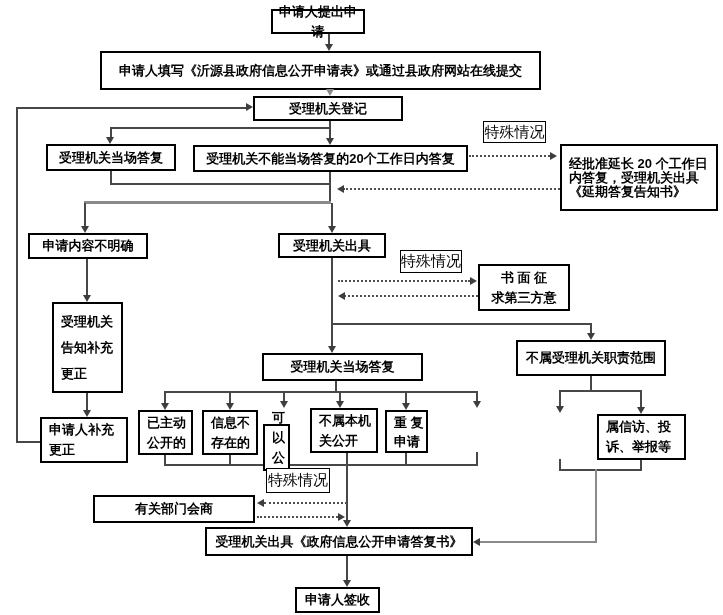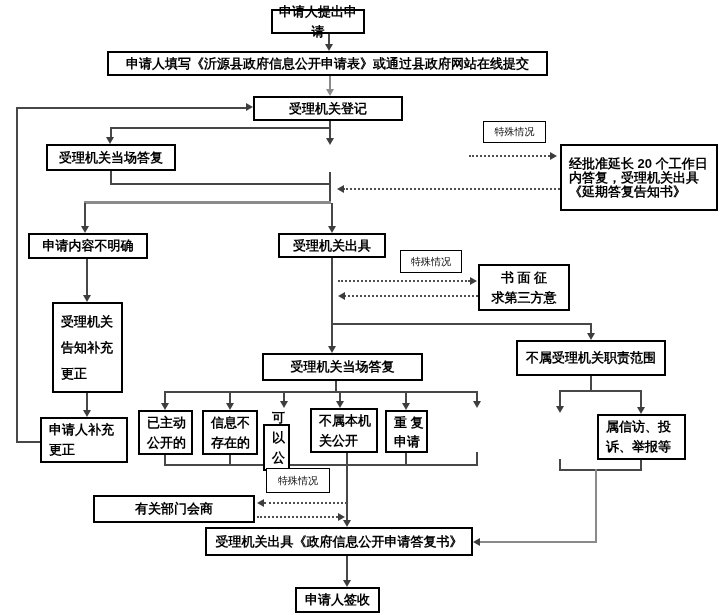--- a/index.html
+++ b/index.html
@@ -12,44 +12,45 @@
   .node {
     position:absolute; border:2px solid #000; background:#fff;
     display:flex; align-items:center; justify-content:center;
     text-align:center; white-space:pre-line;
     font-size:13px; font-weight:600; line-height:1.5; z-index:2; padding:0 2px;
   }
   .tl { justify-content:flex-start; text-align:left; padding-left:7px; }
   .lbl {
     position:absolute; border:1px solid #000; background:#fff;
     display:flex; align-items:center; justify-content:center;
-    font-size:10px; font-weight:400; z-index:2;
+    font-size:15px; font-weight:400; z-index:2;
   }
   .v { position:absolute; width:2px; background:#474747; z-index:1; }
   .h { position:absolute; height:2px; background:#474747; z-index:1; }
   .gray { background:#8a8a8a; }
   .thick { height:3px; }
   .dot { position:absolute; height:0; border-top:2px dotted #4f4f4f; z-index:1; }
   .ad { position:absolute; width:0; height:0; border-left:4px solid transparent;
         border-right:4px solid transparent; border-top:7px solid #3d3d3d; z-index:3; }
   .ar { position:absolute; width:0; height:0; border-top:4px solid transparent;
         border-bottom:4px solid transparent; border-left:7px solid #3d3d3d; z-index:3; }
   .al { position:absolute; width:0; height:0; border-top:4px solid transparent;
         border-bottom:4px solid transparent; border-right:7px solid #3d3d3d; z-index:3; }
   .ad.g2 { border-top-color:#8a8a8a; }
 </style>
 </head>
 <body>
 
 <div id="canvas">
 
   <div class="node" style="left:271px;top:9px;width:94px;height:25px">申请人提出申请</div>
-  <div class="node" style="left:107px;top:51px;width:441px;height:25px">申请人填写《沂源县政府信息公开申请表》或通过县政府网站在线提交</div>
+  <div class="node" style="left:100px;top:51px;width:441px;height:39px">申请人填写《沂源县政府信息公开申请表》或通过县政府网站在线提交</div>
   <div class="node" style="left:253px;top:96px;width:150px;height:25px">受理机关登记</div>
   <div class="node" style="left:46px;top:144px;width:130px;height:27px">受理机关当场答复</div>
+  <div class="node" style="left:193px;top:145px;width:275px;height:27px">受理机关不能当场答复的20个工作日内答复</div>
   <div class="lbl" style="left:483px;top:121px;width:63px;height:22px">特殊情况</div>
   <div class="node tl" style="left:560px;top:144px;width:158px;height:67px;line-height:14px">经批准延长 20 个工作日
 内答复，受理机关出具
 《延期答复告知书》</div>
   <div class="node" style="left:28px;top:233px;width:120px;height:26px">申请内容不明确</div>
   <div class="node" style="left:278px;top:233px;width:108px;height:25px">受理机关出具</div>
   <div class="lbl" style="left:400px;top:250px;width:62px;height:23px">特殊情况</div>
   <div class="node" style="left:478px;top:264px;width:92px;height:47px;line-height:20px">书 面 征
 求第三方意</div>
   <div class="node tl" style="left:52px;top:302px;width:71px;height:91px;line-height:26px">受理机关

